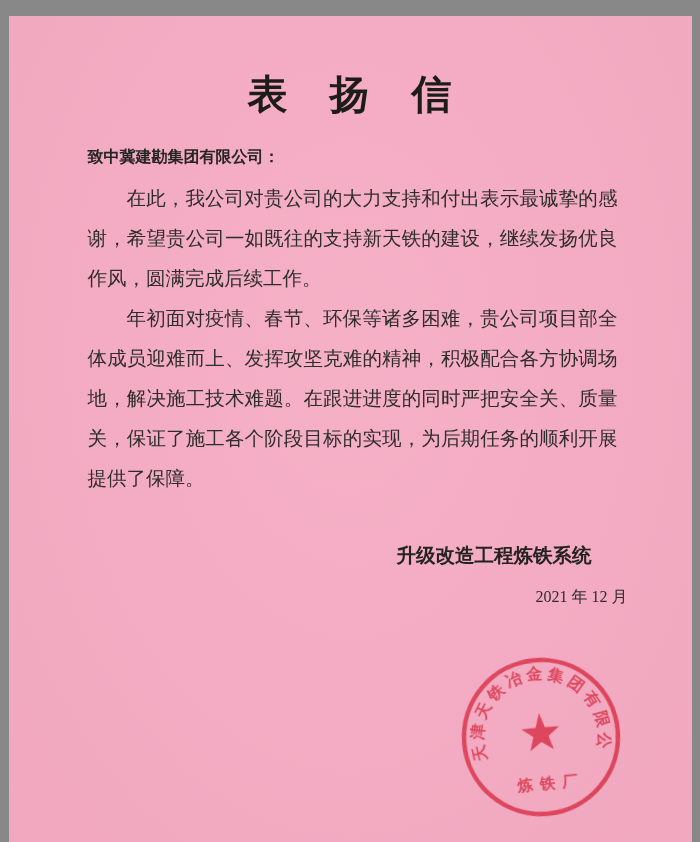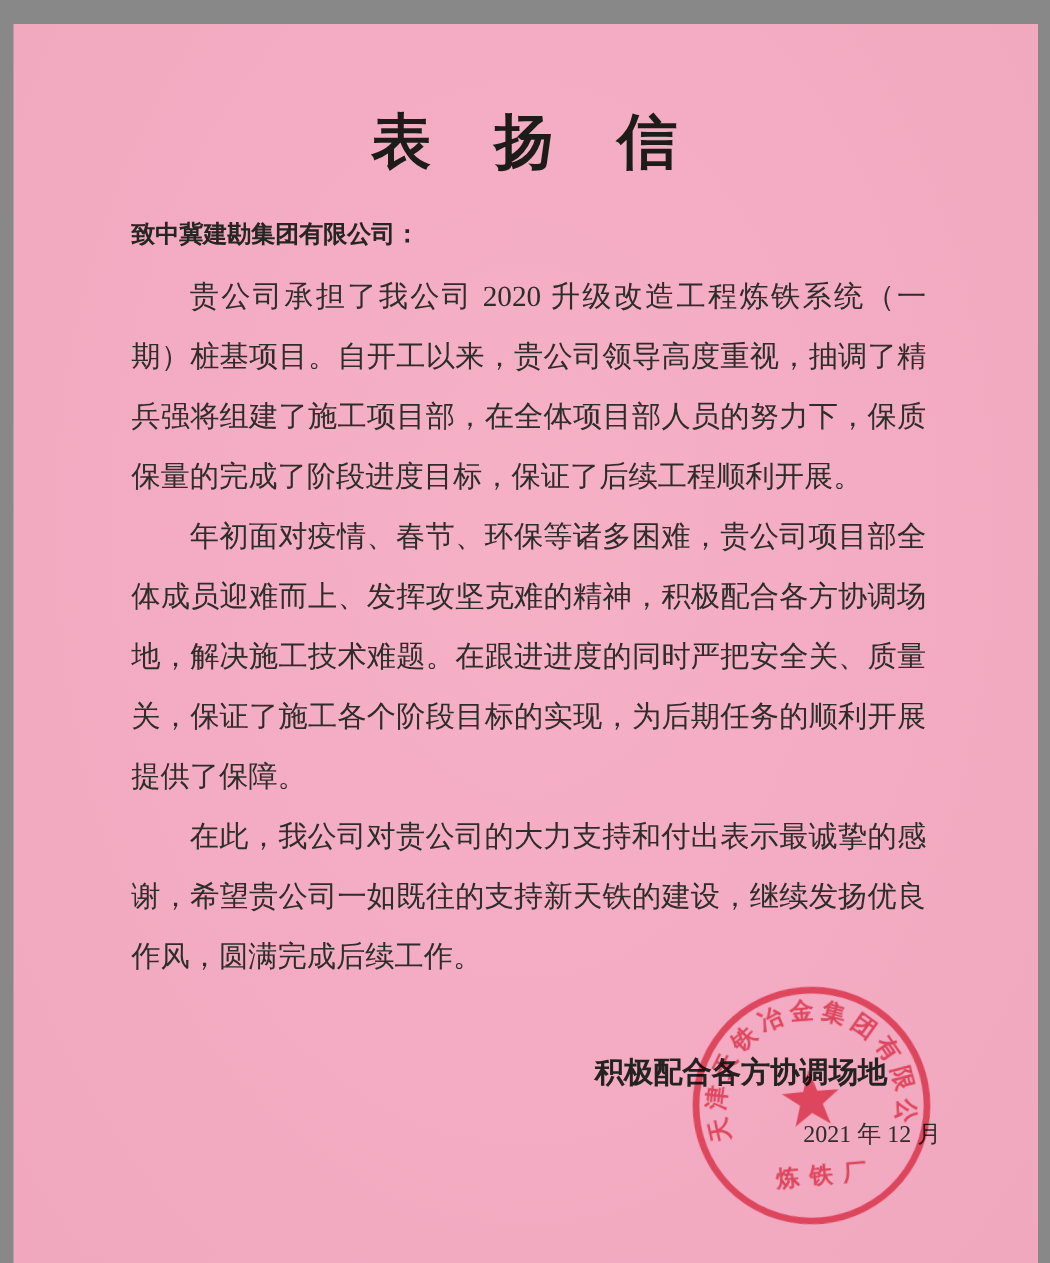--- a/index.html
+++ b/index.html
@@ -97,26 +97,25 @@
 </head>
 <body>
 
 <div class="page">
 
   <h1 class="title">表 扬 信</h1>
 
   <div class="salutation">致中冀建勘集团有限公司：</div>
 
   <div class="body">
-    <p class="para">贵公司承担了我公司 2020 升级改造工程炼铁系统（一期）桩基项目。自开工以来，贵公司领导高度重视，抽调了精兵强将组建了施工项目部，在全体项目部人员的努力下，保质保量的完成了阶段进度目标，保证了后续工程顺利开展。</p>
+    <p class="para">在此，我公司对贵公司的大力支持和付出表示最诚挚的感谢，希望贵公司一如既往的支持新天铁的建设，继续发扬优良作风，圆满完成后续工作。</p>
     <p class="para">年初面对疫情、春节、环保等诸多困难，贵公司项目部全体成员迎难而上、发挥攻坚克难的精神，积极配合各方协调场地，解决施工技术难题。在跟进进度的同时严把安全关、质量关，保证了施工各个阶段目标的实现，为后期任务的顺利开展提供了保障。</p>
-    <p class="para">在此，我公司对贵公司的大力支持和付出表示最诚挚的感谢，希望贵公司一如既往的支持新天铁的建设，继续发扬优良作风，圆满完成后续工作。</p>
   </div>
 
-  <div class="signature">积极配合各方协调场地</div>
+  <div class="signature">升级改造工程炼铁系统</div>
 
   <div class="date">2021 年 12 月</div>
 
   <div class="stamp">
     <svg viewBox="0 0 172 172" width="172" height="172" aria-hidden="true">
       <circle cx="86" cy="86" r="77" fill="none" stroke-width="4.5" stroke="#e5485e"></circle>
       <path id="seal-arc" d="M 31.5 105.8 A 58 58 0 1 1 140.5 105.8" fill="none"></path>
       <text class="arc-text" fill="#e5485e">
         <textPath href="#seal-arc" startOffset="2">天津天铁冶金集团有限公司</textPath>
       </text>

